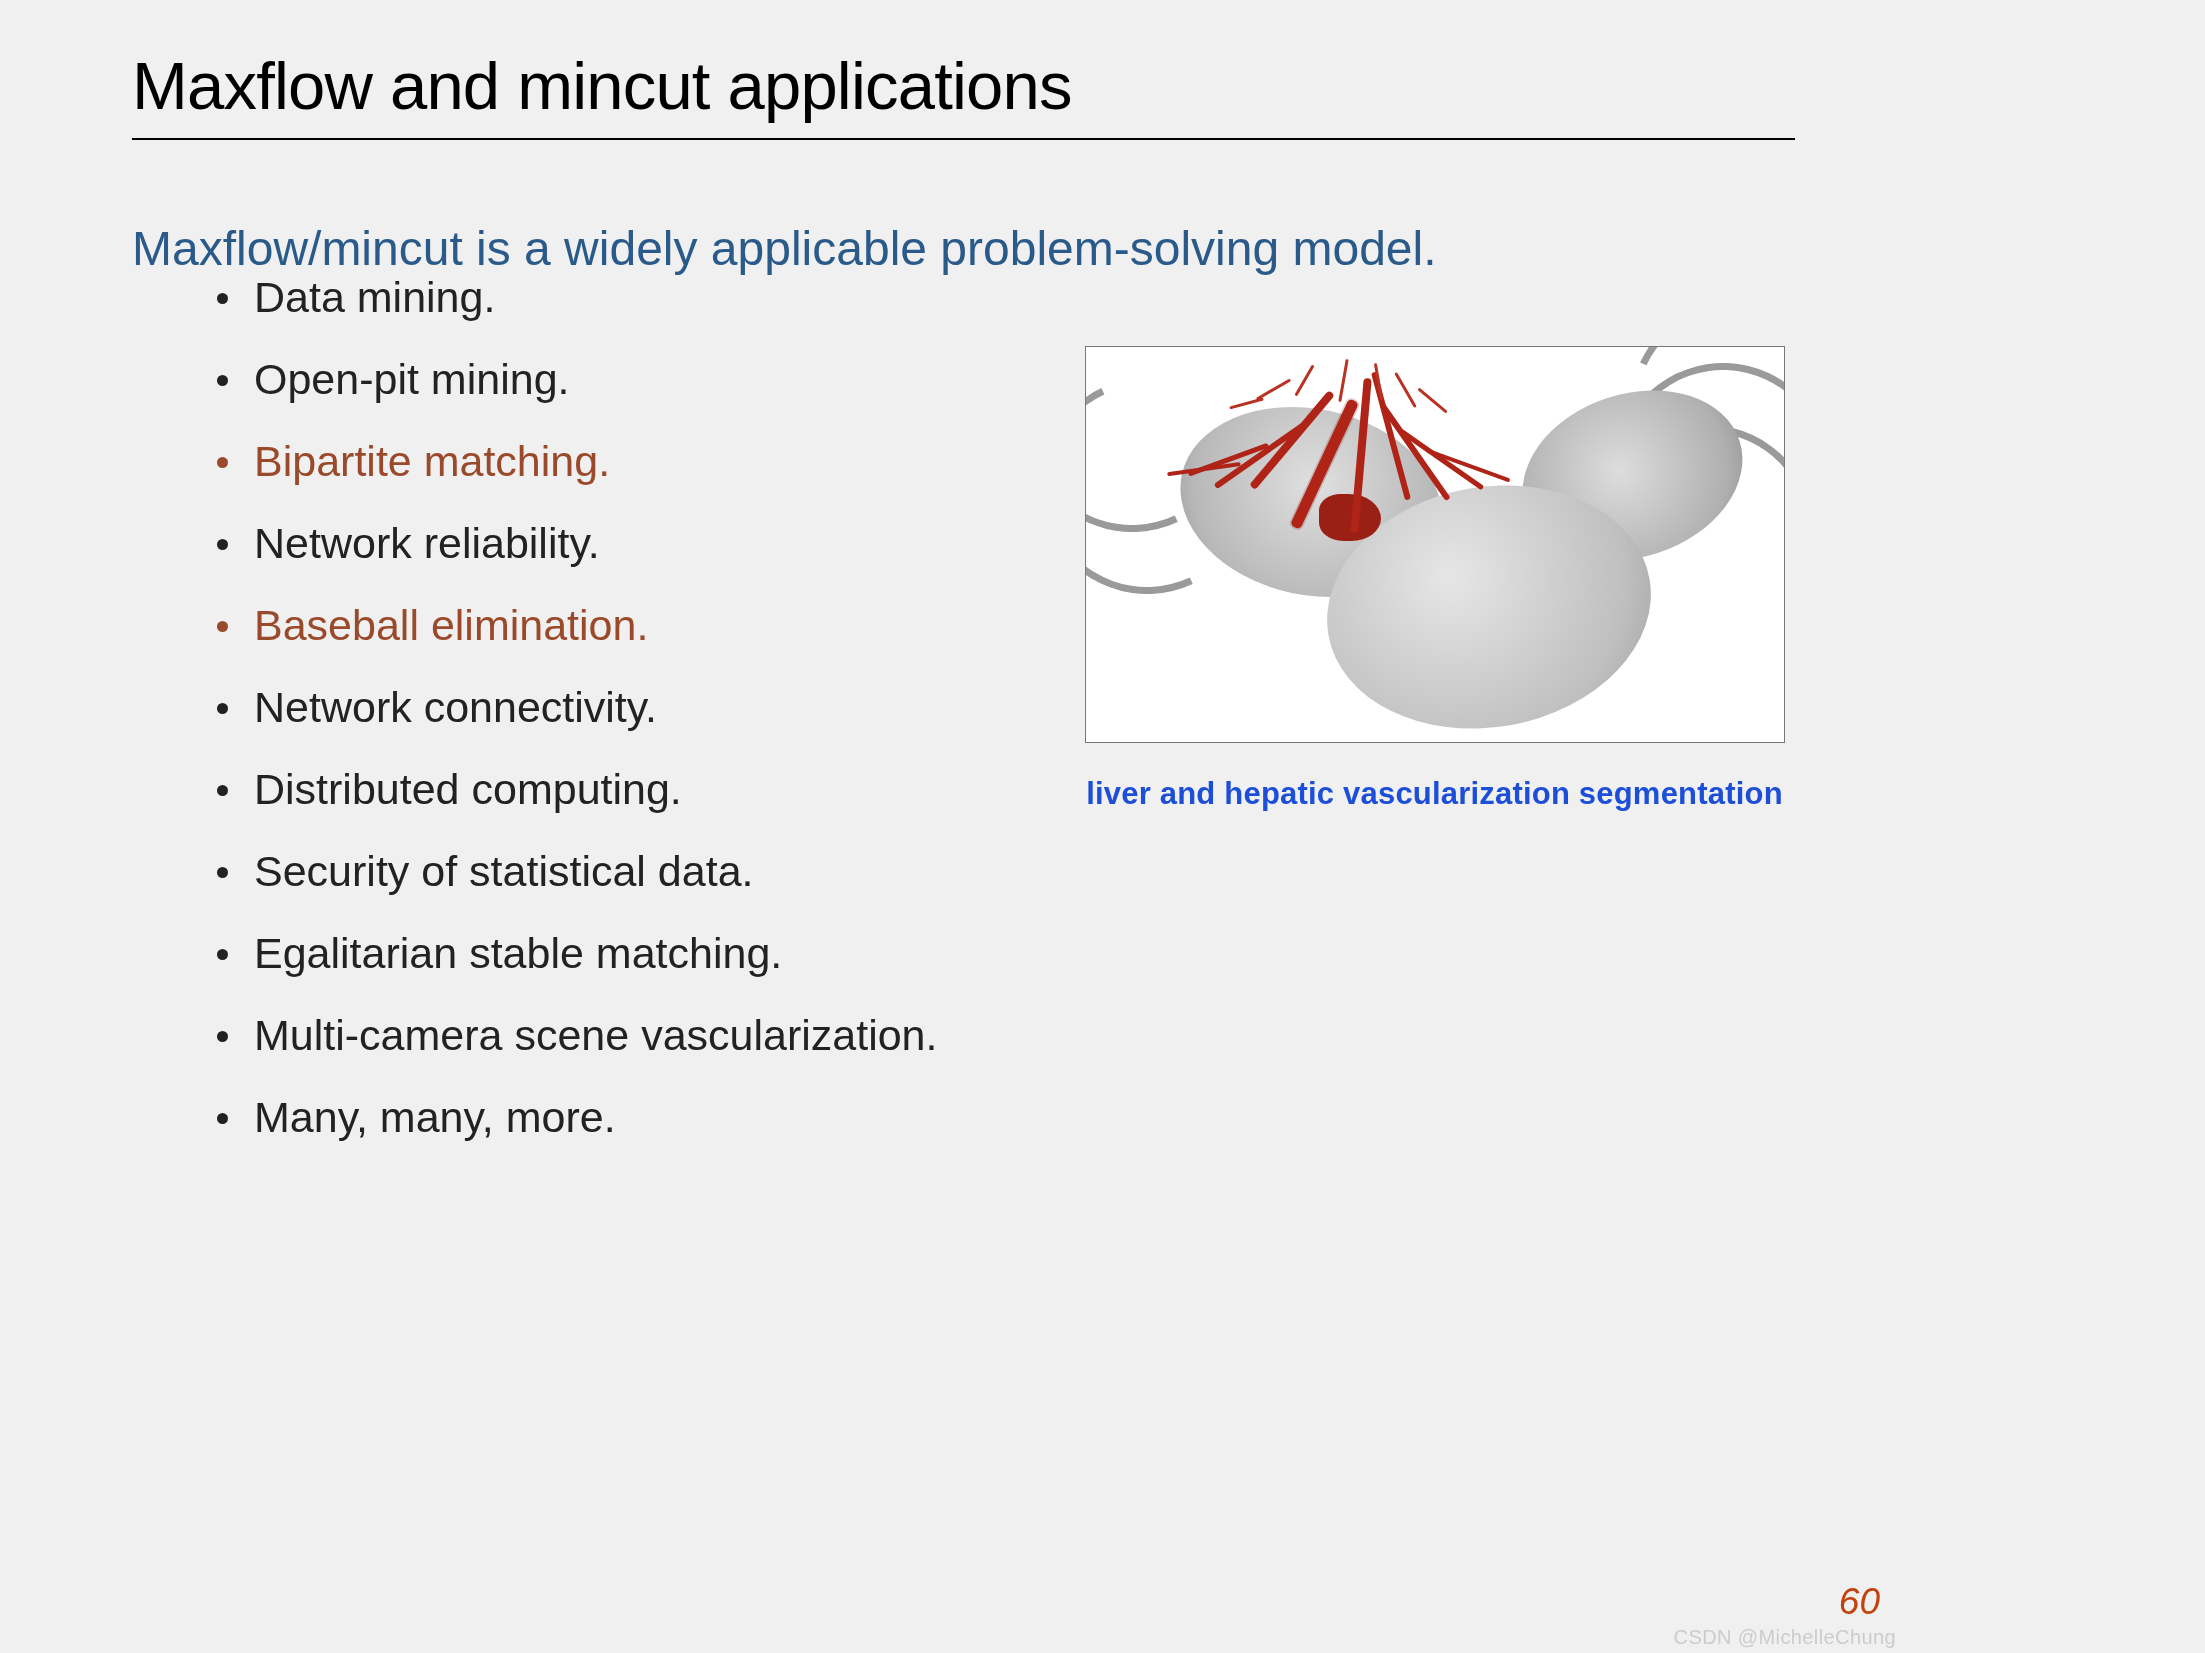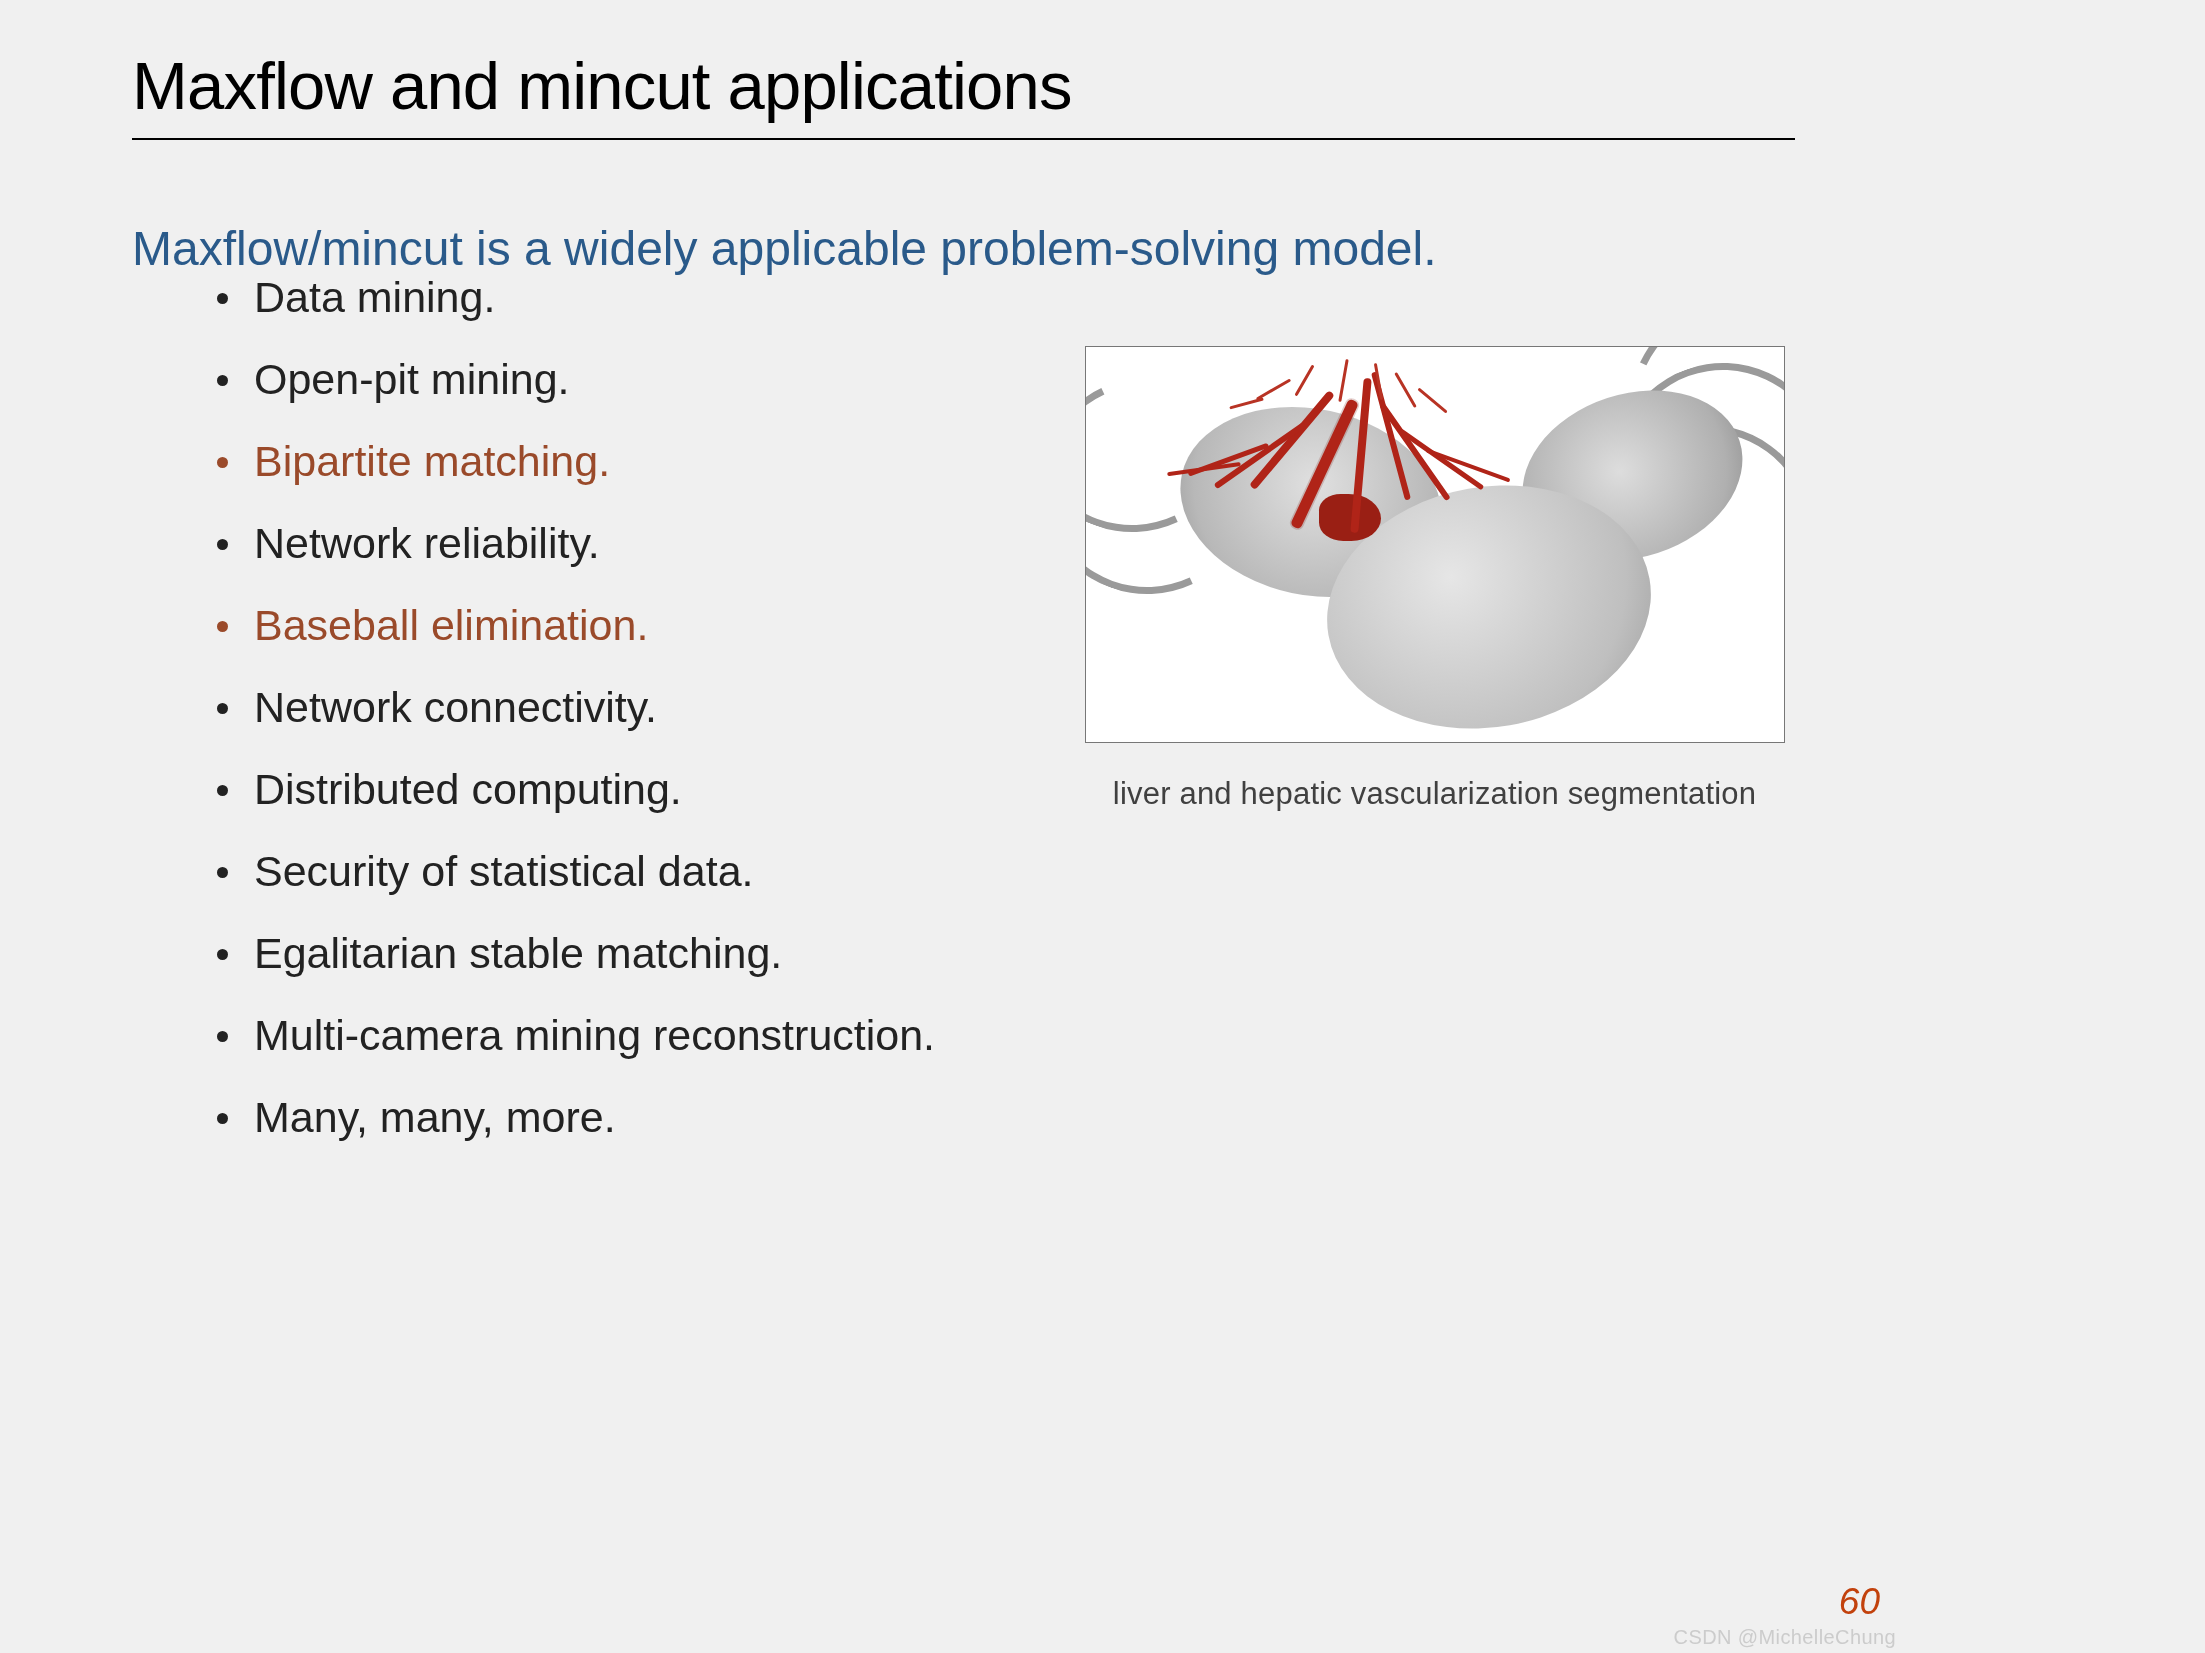--- a/index.html
+++ b/index.html
@@ -84,22 +84,22 @@
     width: 698px;
     height: 395px;
     border: 1.6px solid #777;
     background: #fff;
     display: inline-block;
     position: relative;
     overflow: hidden;
   }
   .figure-caption {
     font-size: 31px;
-    font-weight: 400;
-    color: #404040;
+    font-weight: 700;
+    color: #1d4ed8;
     margin-top: 29.5px;
     letter-spacing: 0.2px;
   }
   
   .organ {
     position: absolute;
     border-radius: 50%;
   }
   .liver1 { left: 240px; top: 140px; width: 326px; height: 240px; background: radial-gradient(circle at 40% 35%, #e6e6e6, #bfbfbf 70%, #999 100%); transform: rotate(-10deg); }
   .liver2 { left: 93px; top: 62px; width: 264px; height: 186px; background: radial-gradient(circle at 50% 40%, #e0e0e0, #b8b8b8 70%, #8f8f8f 100%); transform: rotate(12deg); }
@@ -170,21 +170,21 @@
     <ul class="list" id="bullet-list">
         <li>Data mining.</li>
         <li>Open-pit mining.</li>
         <li class="highlight">Bipartite matching.</li>
         <li>Network reliability.</li>
         <li class="highlight">Baseball elimination.</li>
         <li>Network connectivity.</li>
         <li>Distributed computing.</li>
         <li>Security of statistical data.</li>
         <li>Egalitarian stable matching.</li>
-        <li>Multi-camera mining reconstruction.</li>
+        <li>Multi-camera scene vascularization.</li>
         <li>Many, many, more.</li>
       </ul>
 
     <div class="figure">
       <div class="figure-img">
         
         <div class="rib ribL1"></div>
         <div class="rib ribL2"></div>
         <div class="rib ribR1"></div>
         <div class="rib ribR2"></div>

